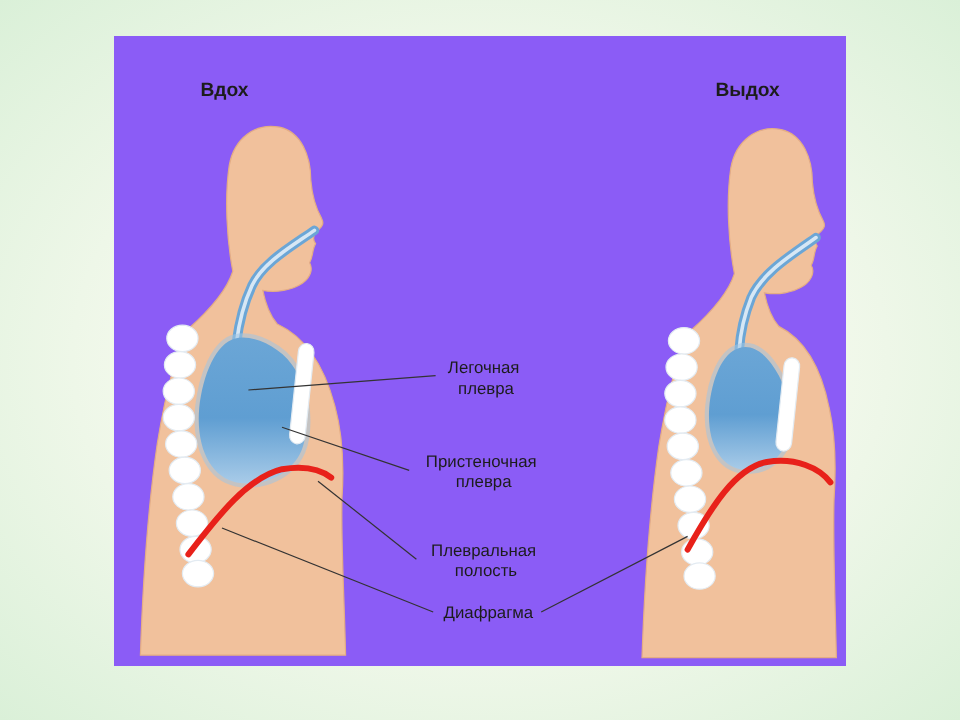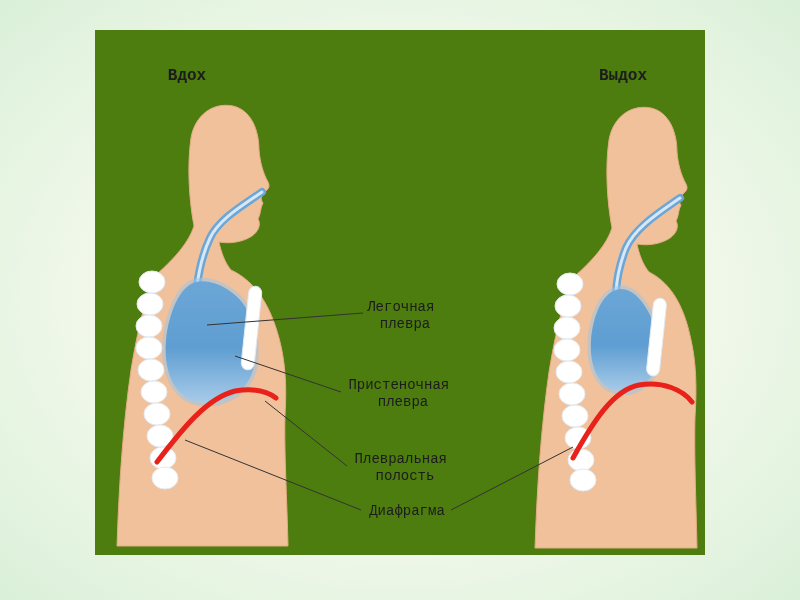--- a/index.html
+++ b/index.html
@@ -10,22 +10,21 @@
     overflow: hidden;
     font-family: "Liberation Sans", sans-serif;
   }
   body {
     background: radial-gradient(ellipse at center, #fdfdf4 25%, #eef7e8 60%, #daf0d8 100%);
   }
   .card {
     width: 610px;
     height: 525px;
     margin: 30px auto 0 auto;
-    background: #4d7c0f;
-    font-family: Liberation Mono, monospace;
+    background: #8b5cf6;
   }
   svg { display: block; }
   .body-outline { stroke: #e4ad84; stroke-width: 1; }
   .bone { fill: #ffffff; stroke: #e3ebf2; stroke-width: 1; }
   .trachea-outer { fill: none; stroke: #6ba6d6; stroke-width: 8; stroke-linecap: round; }
   .trachea-inner { fill: none; stroke: #d6e7f5; stroke-width: 3; stroke-linecap: round; }
   .pleura-halo { fill: none; stroke: #9ec4e4; stroke-width: 7; opacity: 0.55; stroke-linejoin: round; }
   .diaphragm-line { fill: none; stroke-width: 5; stroke-linecap: round; }
   .leader { stroke-width: 1; fill: none; }
   .lbl { font-size: 14px; }

